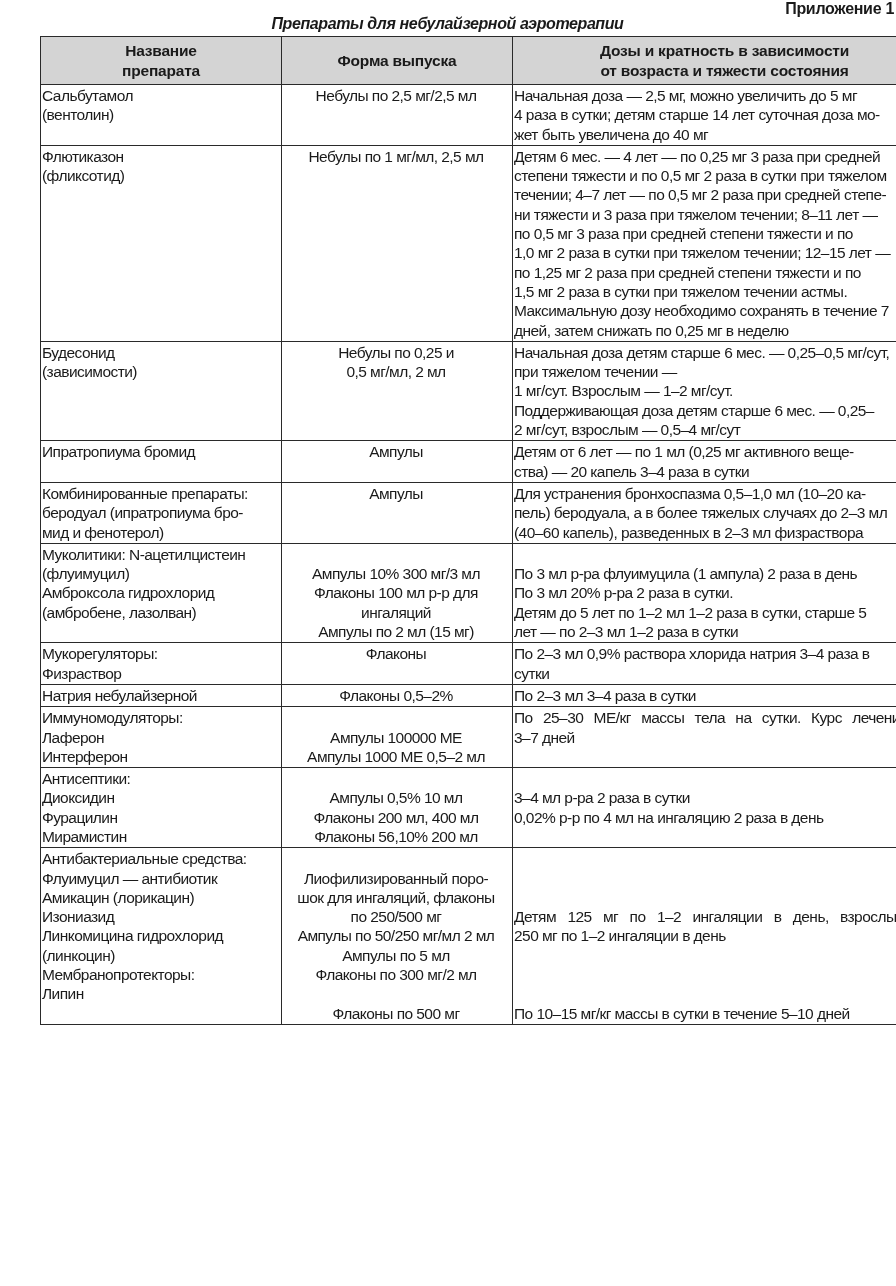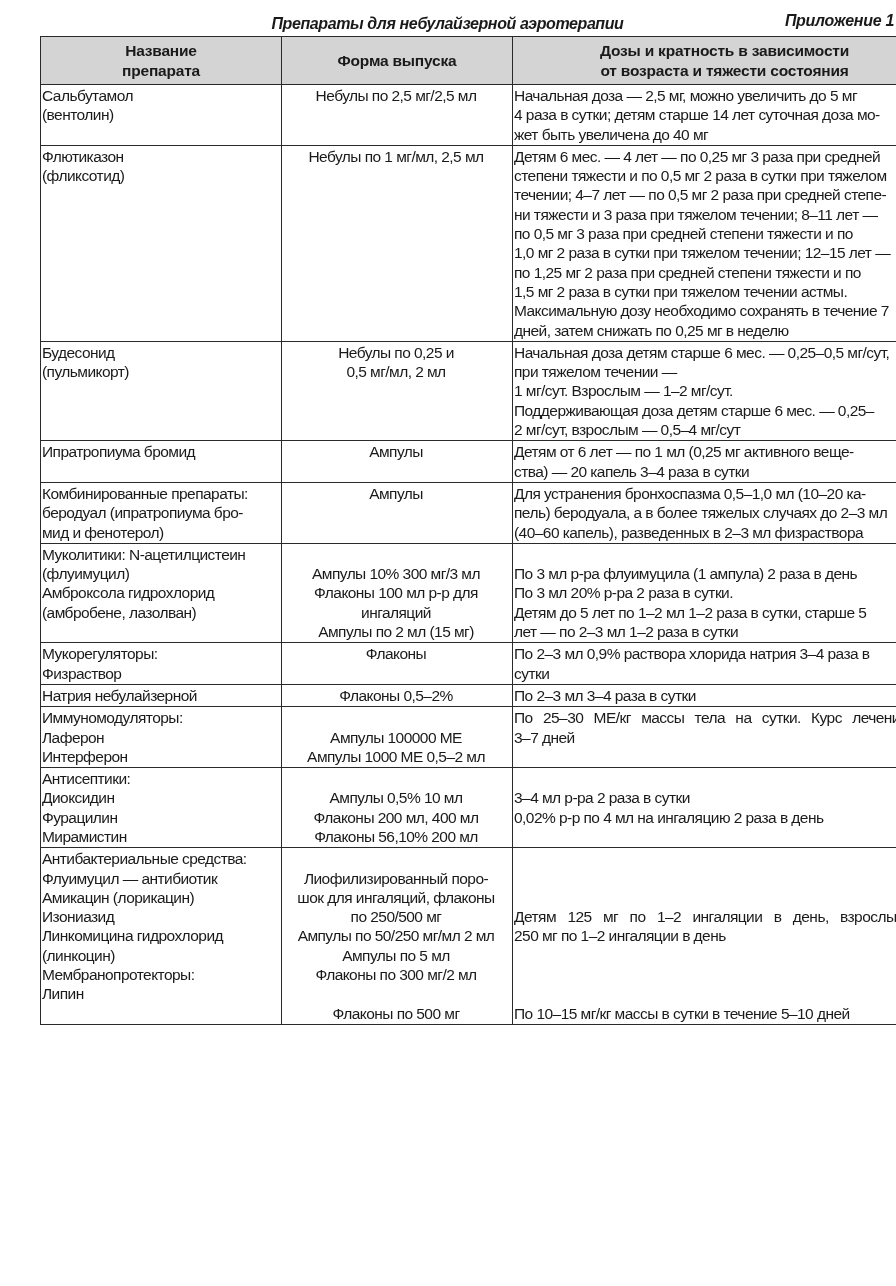--- a/index.html
+++ b/index.html
@@ -1,22 +1,22 @@
 <!DOCTYPE html>
 <html><head>
 <meta charset="utf-8">
 <style>
   html, body { margin: 0; padding: 0; background: #ffffff; }
   body {
     width: 896px; height: 1286px; overflow: hidden; position: relative;
     font-family: "Liberation Sans", sans-serif; color: #1a1a1a;
   }
   .appendix {
-    position: absolute; right: 2px; top: 12px;
-    font-weight: bold; font-style: italic; font-size: 16px; line-height: 18px;
+    position: absolute; right: 2px; top: 0px;
+    font-weight: bold; font-size: 16px; line-height: 18px;
     font-stretch: condensed; letter-spacing: -0.3px;
   }
   .title {
     position: absolute; left: 0; top: 15px; width: 895px; text-align: center;
     font-weight: bold; font-style: italic; font-size: 16px; line-height: 18px;
     letter-spacing: -0.4px;
   }
   table {
     position: absolute; left: 0; top: 36px;
     width: 896px; border-collapse: collapse; table-layout: fixed;
@@ -95,21 +95,21 @@
           <span class="line">1,0 мг 2 раза в сутки при тяжелом течении; 12–15 лет —</span>
           <span class="line">по 1,25 мг 2 раза при средней степени тяжести и по</span>
           <span class="line">1,5 мг 2 раза в сутки при тяжелом течении астмы.</span>
           <span class="line">Максимальную дозу необходимо сохранять в течение 7</span>
           <span class="line">дней, затем снижать по 0,25 мг в неделю</span>
         </td>
       </tr>
       <tr>
         <td class="c1">
           <span class="line">Будесонид</span>
-          <span class="line">(пульмикорт)</span>
+          <span class="line">(зависимости)</span>
         </td>
         <td class="c2">
           <span class="line">Небулы по 0,25 и</span>
           <span class="line">0,5 мг/мл, 2 мл</span>
         </td>
         <td class="c3">
           <span class="line">Начальная доза детям старше 6 мес. — 0,25–0,5 мг/сут,</span>
           <span class="line">при тяжелом течении —</span>
           <span class="line">1 мг/сут. Взрослым — 1–2 мг/сут.</span>
           <span class="line">Поддерживающая доза детям старше 6 мес. — 0,25–</span>

